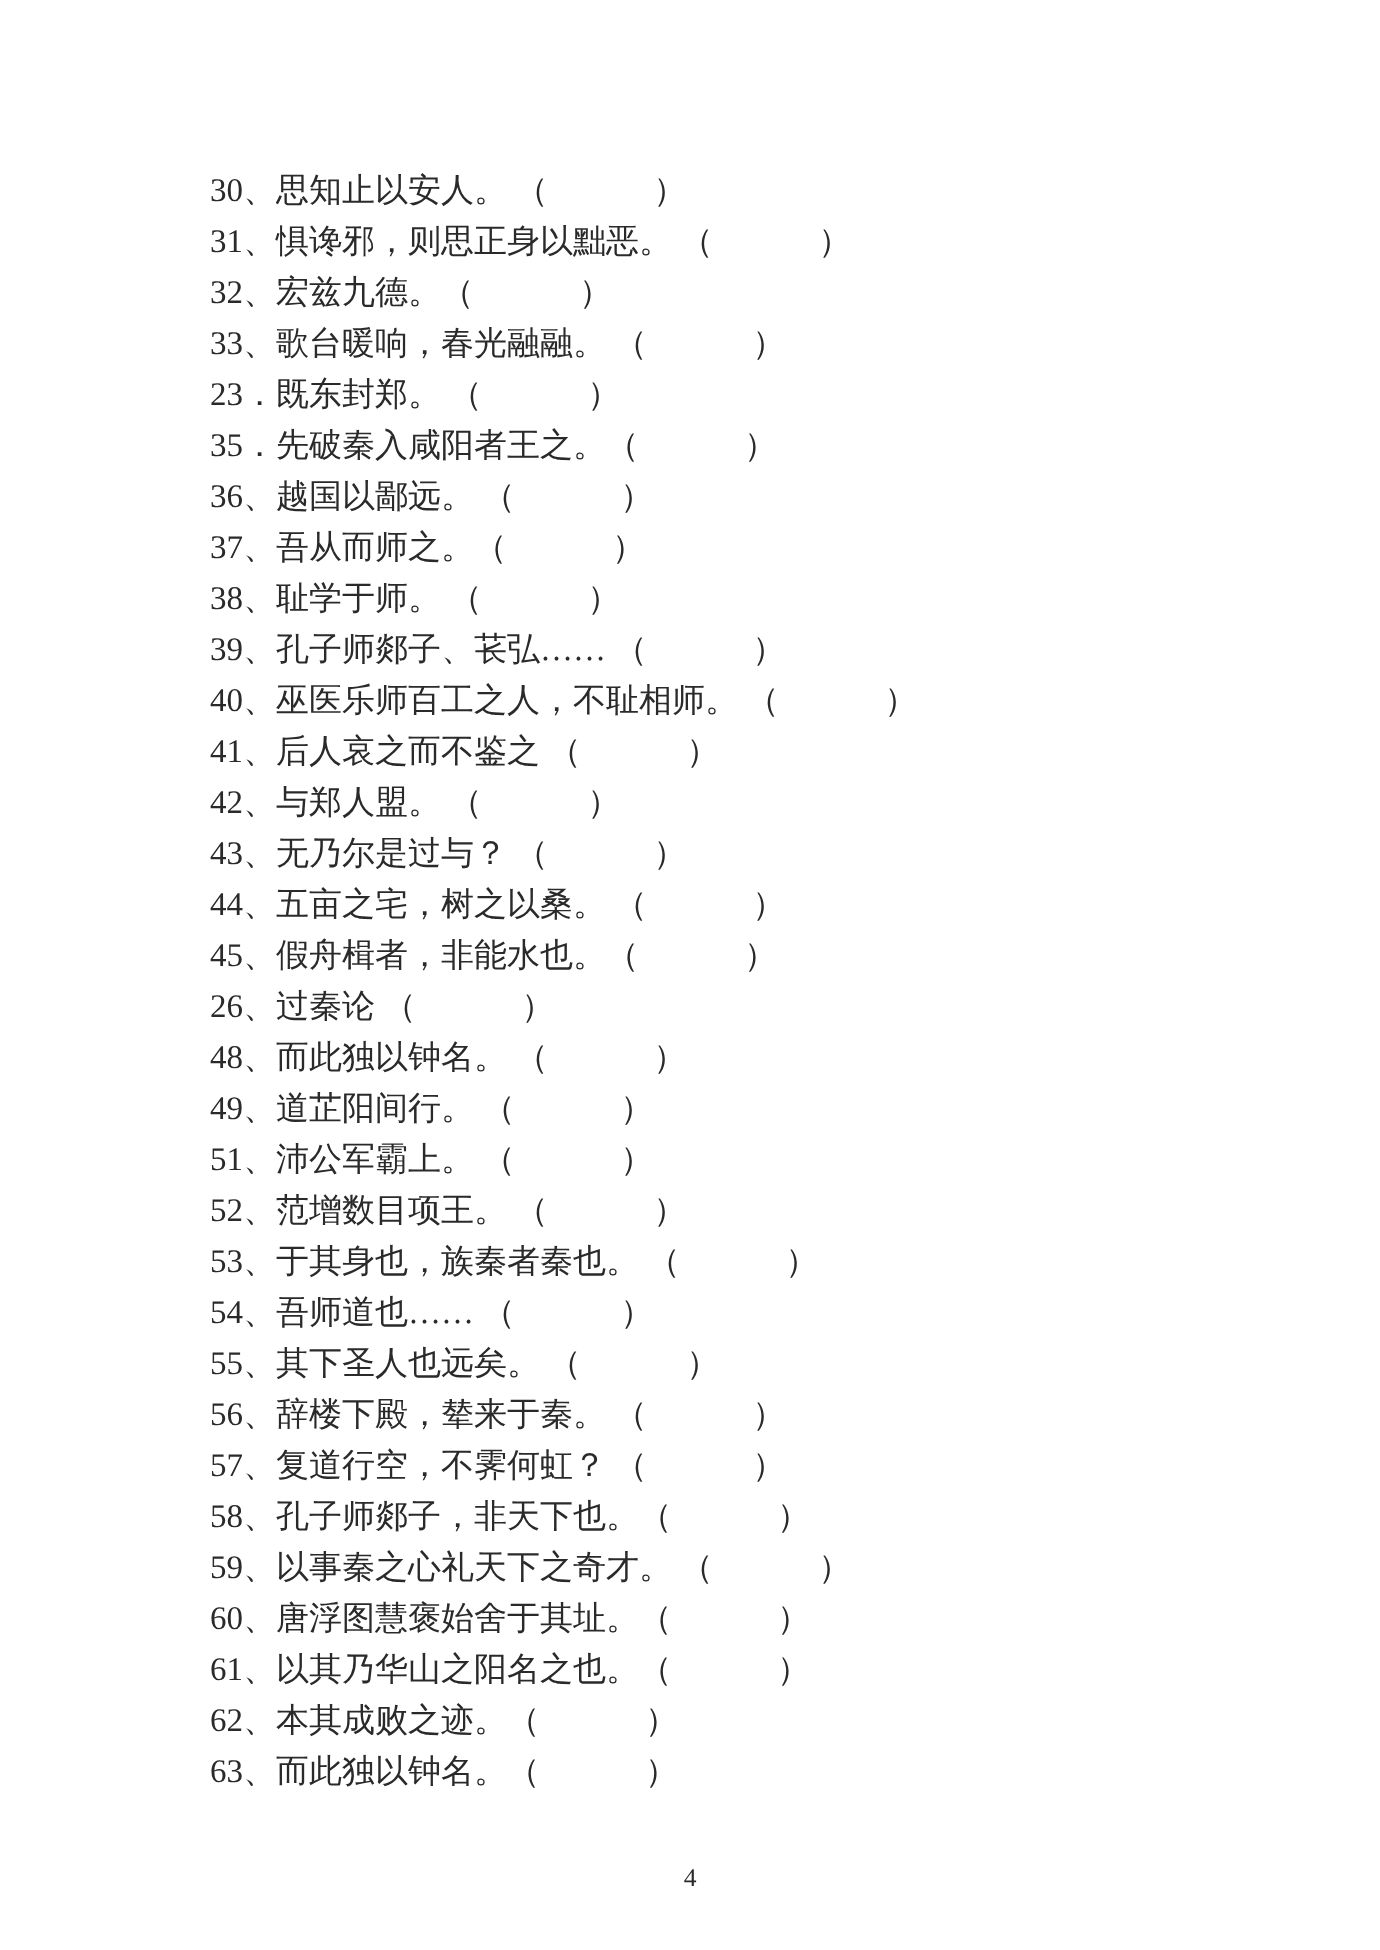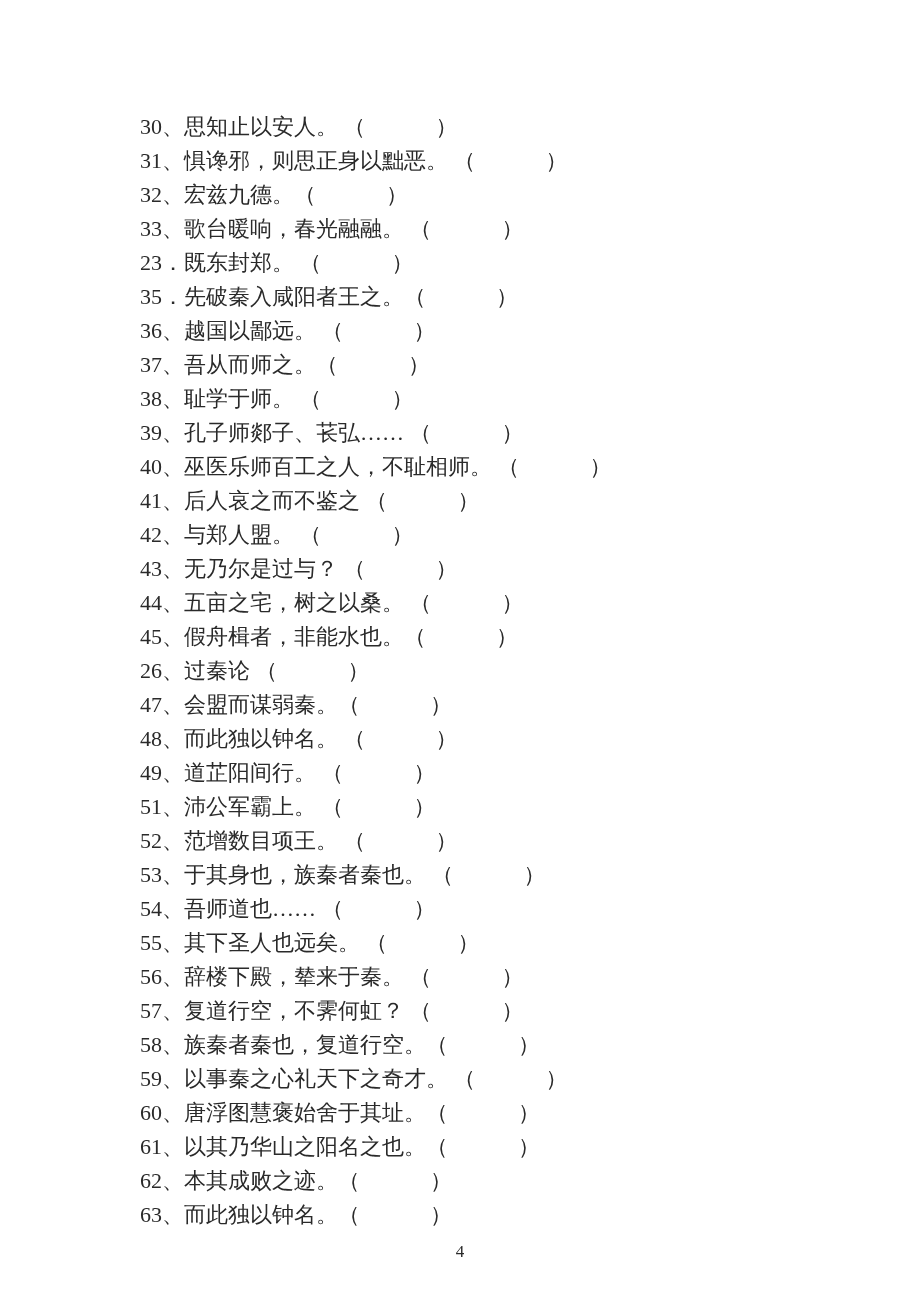--- a/index.html
+++ b/index.html
@@ -53,31 +53,30 @@
       <div class="line"><span>37</span><span>、</span><span>吾从而师之。</span><span></span><span>（</span><span class="blank">　　　</span><span>）</span></div>
       <div class="line"><span>38</span><span>、</span><span>耻学于师。</span><span> </span><span>（</span><span class="blank">　　　</span><span>）</span></div>
       <div class="line"><span>39</span><span>、</span><span>孔子师郯子、苌弘……</span><span> </span><span>（</span><span class="blank">　　　</span><span>）</span></div>
       <div class="line"><span>40</span><span>、</span><span>巫医乐师百工之人，不耻相师。</span><span> </span><span>（</span><span class="blank">　　　</span><span>）</span></div>
       <div class="line"><span>41</span><span>、</span><span>后人哀之而不鉴之</span><span> </span><span>（</span><span class="blank">　　　</span><span>）</span></div>
       <div class="line"><span>42</span><span>、</span><span>与郑人盟。</span><span> </span><span>（</span><span class="blank">　　　</span><span>）</span></div>
       <div class="line"><span>43</span><span>、</span><span>无乃尔是过与？</span><span> </span><span>（</span><span class="blank">　　　</span><span>）</span></div>
       <div class="line"><span>44</span><span>、</span><span>五亩之宅，树之以桑。</span><span> </span><span>（</span><span class="blank">　　　</span><span>）</span></div>
       <div class="line"><span>45</span><span>、</span><span>假舟楫者，非能水也。</span><span></span><span>（</span><span class="blank">　　　</span><span>）</span></div>
       <div class="line"><span>26</span><span>、</span><span>过秦论</span><span> </span><span>（</span><span class="blank">　　　</span><span>）</span></div>
-      <div class="line"><span>47</span><span>、</span><span>会盟而谋弱秦。</span><span></span><span>（</span><span class="blank">　　　</span><span>）</span></div>
       <div class="line"><span>48</span><span>、</span><span>而此独以钟名。</span><span> </span><span>（</span><span class="blank">　　　</span><span>）</span></div>
       <div class="line"><span>49</span><span>、</span><span>道芷阳间行。</span><span> </span><span>（</span><span class="blank">　　　</span><span>）</span></div>
       <div class="line"><span>51</span><span>、</span><span>沛公军霸上。</span><span> </span><span>（</span><span class="blank">　　　</span><span>）</span></div>
       <div class="line"><span>52</span><span>、</span><span>范增数目项王。</span><span> </span><span>（</span><span class="blank">　　　</span><span>）</span></div>
       <div class="line"><span>53</span><span>、</span><span>于其身也，族秦者秦也。</span><span> </span><span>（</span><span class="blank">　　　</span><span>）</span></div>
       <div class="line"><span>54</span><span>、</span><span>吾师道也……</span><span> </span><span>（</span><span class="blank">　　　</span><span>）</span></div>
       <div class="line"><span>55</span><span>、</span><span>其下圣人也远矣。</span><span> </span><span>（</span><span class="blank">　　　</span><span>）</span></div>
       <div class="line"><span>56</span><span>、</span><span>辞楼下殿，辇来于秦。</span><span> </span><span>（</span><span class="blank">　　　</span><span>）</span></div>
       <div class="line"><span>57</span><span>、</span><span>复道行空，不霁何虹？</span><span> </span><span>（</span><span class="blank">　　　</span><span>）</span></div>
-      <div class="line"><span>58</span><span>、</span><span>族秦者秦也，复道行空。</span><span></span><span>（</span><span class="blank">　　　</span><span>）</span></div>
+      <div class="line"><span>58</span><span>、</span><span>孔子师郯子，非天下也。</span><span></span><span>（</span><span class="blank">　　　</span><span>）</span></div>
       <div class="line"><span>59</span><span>、</span><span>以事秦之心礼天下之奇才。</span><span> </span><span>（</span><span class="blank">　　　</span><span>）</span></div>
       <div class="line"><span>60</span><span>、</span><span>唐浮图慧褒始舍于其址。</span><span></span><span>（</span><span class="blank">　　　</span><span>）</span></div>
       <div class="line"><span>61</span><span>、</span><span>以其乃华山之阳名之也。</span><span></span><span>（</span><span class="blank">　　　</span><span>）</span></div>
       <div class="line"><span>62</span><span>、</span><span>本其成败之迹。</span><span></span><span>（</span><span class="blank">　　　</span><span>）</span></div>
       <div class="line"><span>63</span><span>、</span><span>而此独以钟名。</span><span></span><span>（</span><span class="blank">　　　</span><span>）</span></div>
     </div>
   <div class="page-number">4</div>
 </div>
 
 </body></html>

